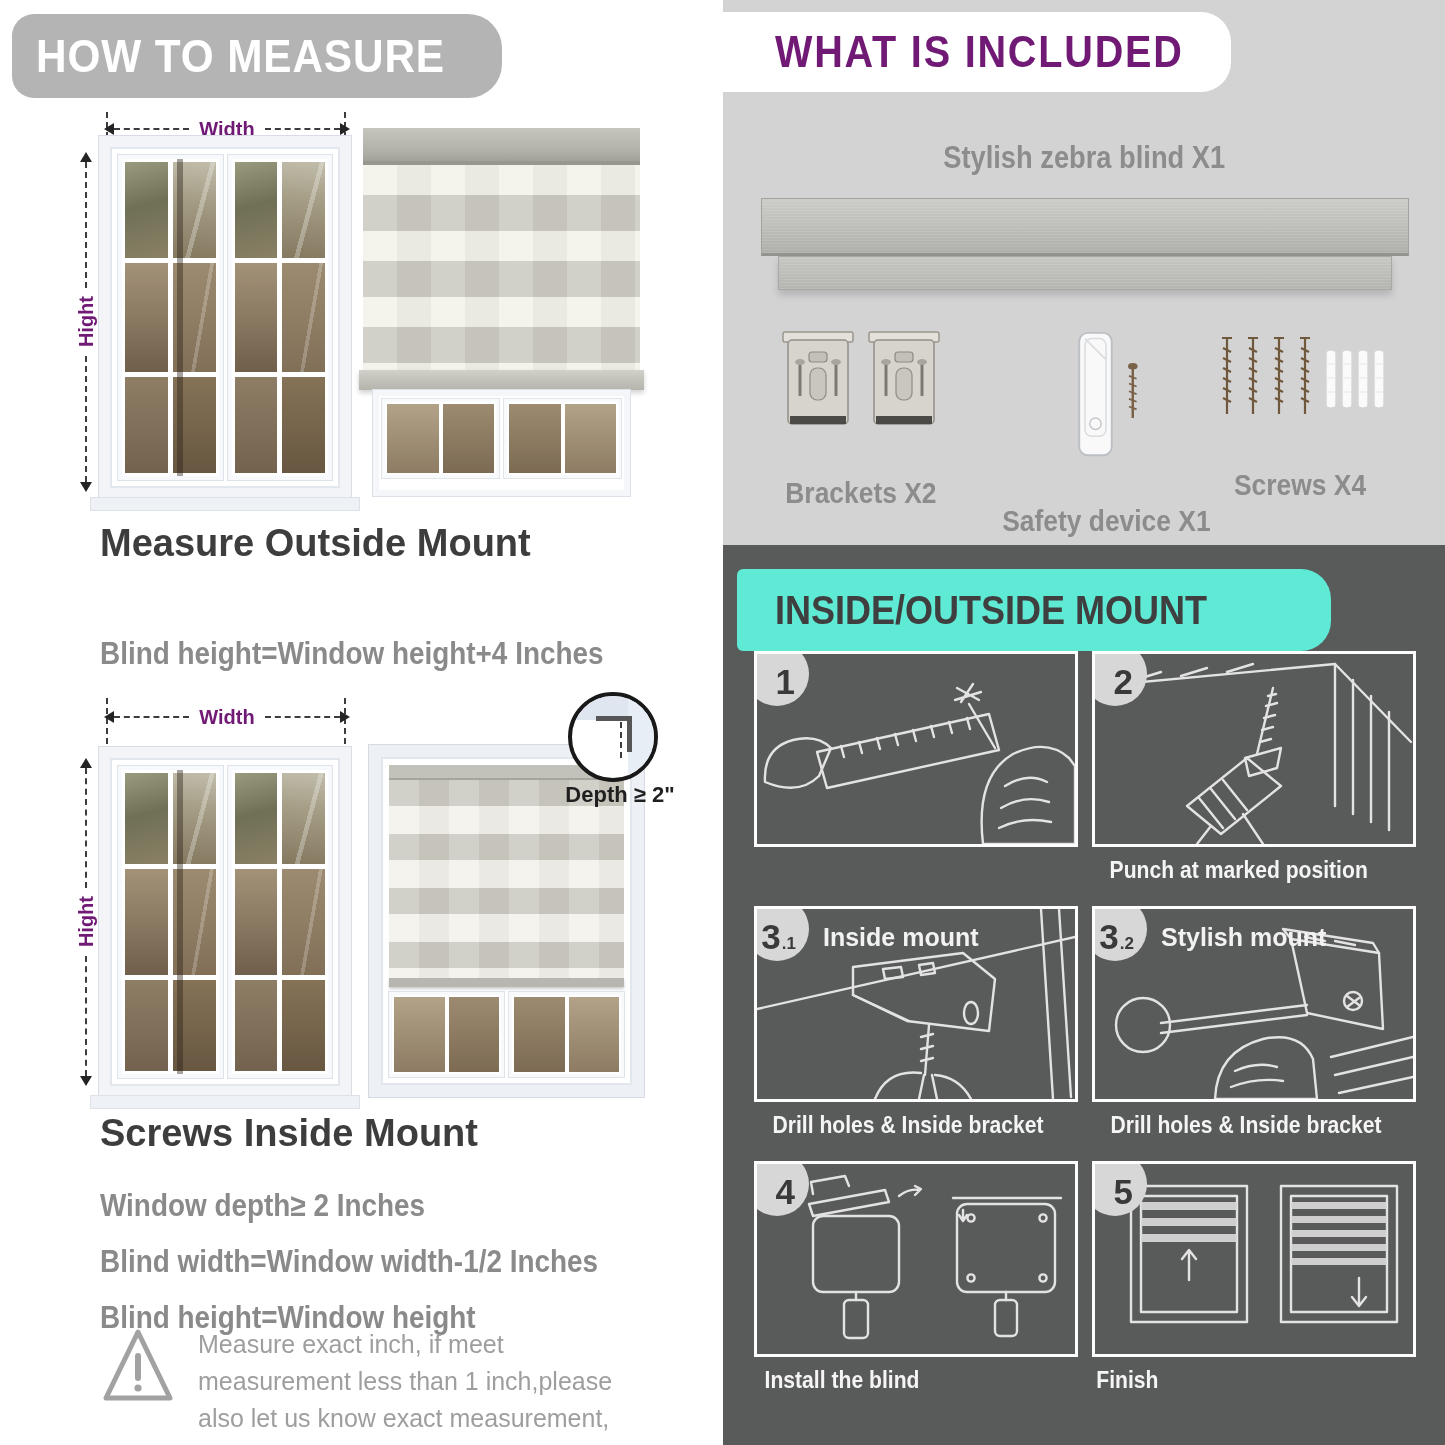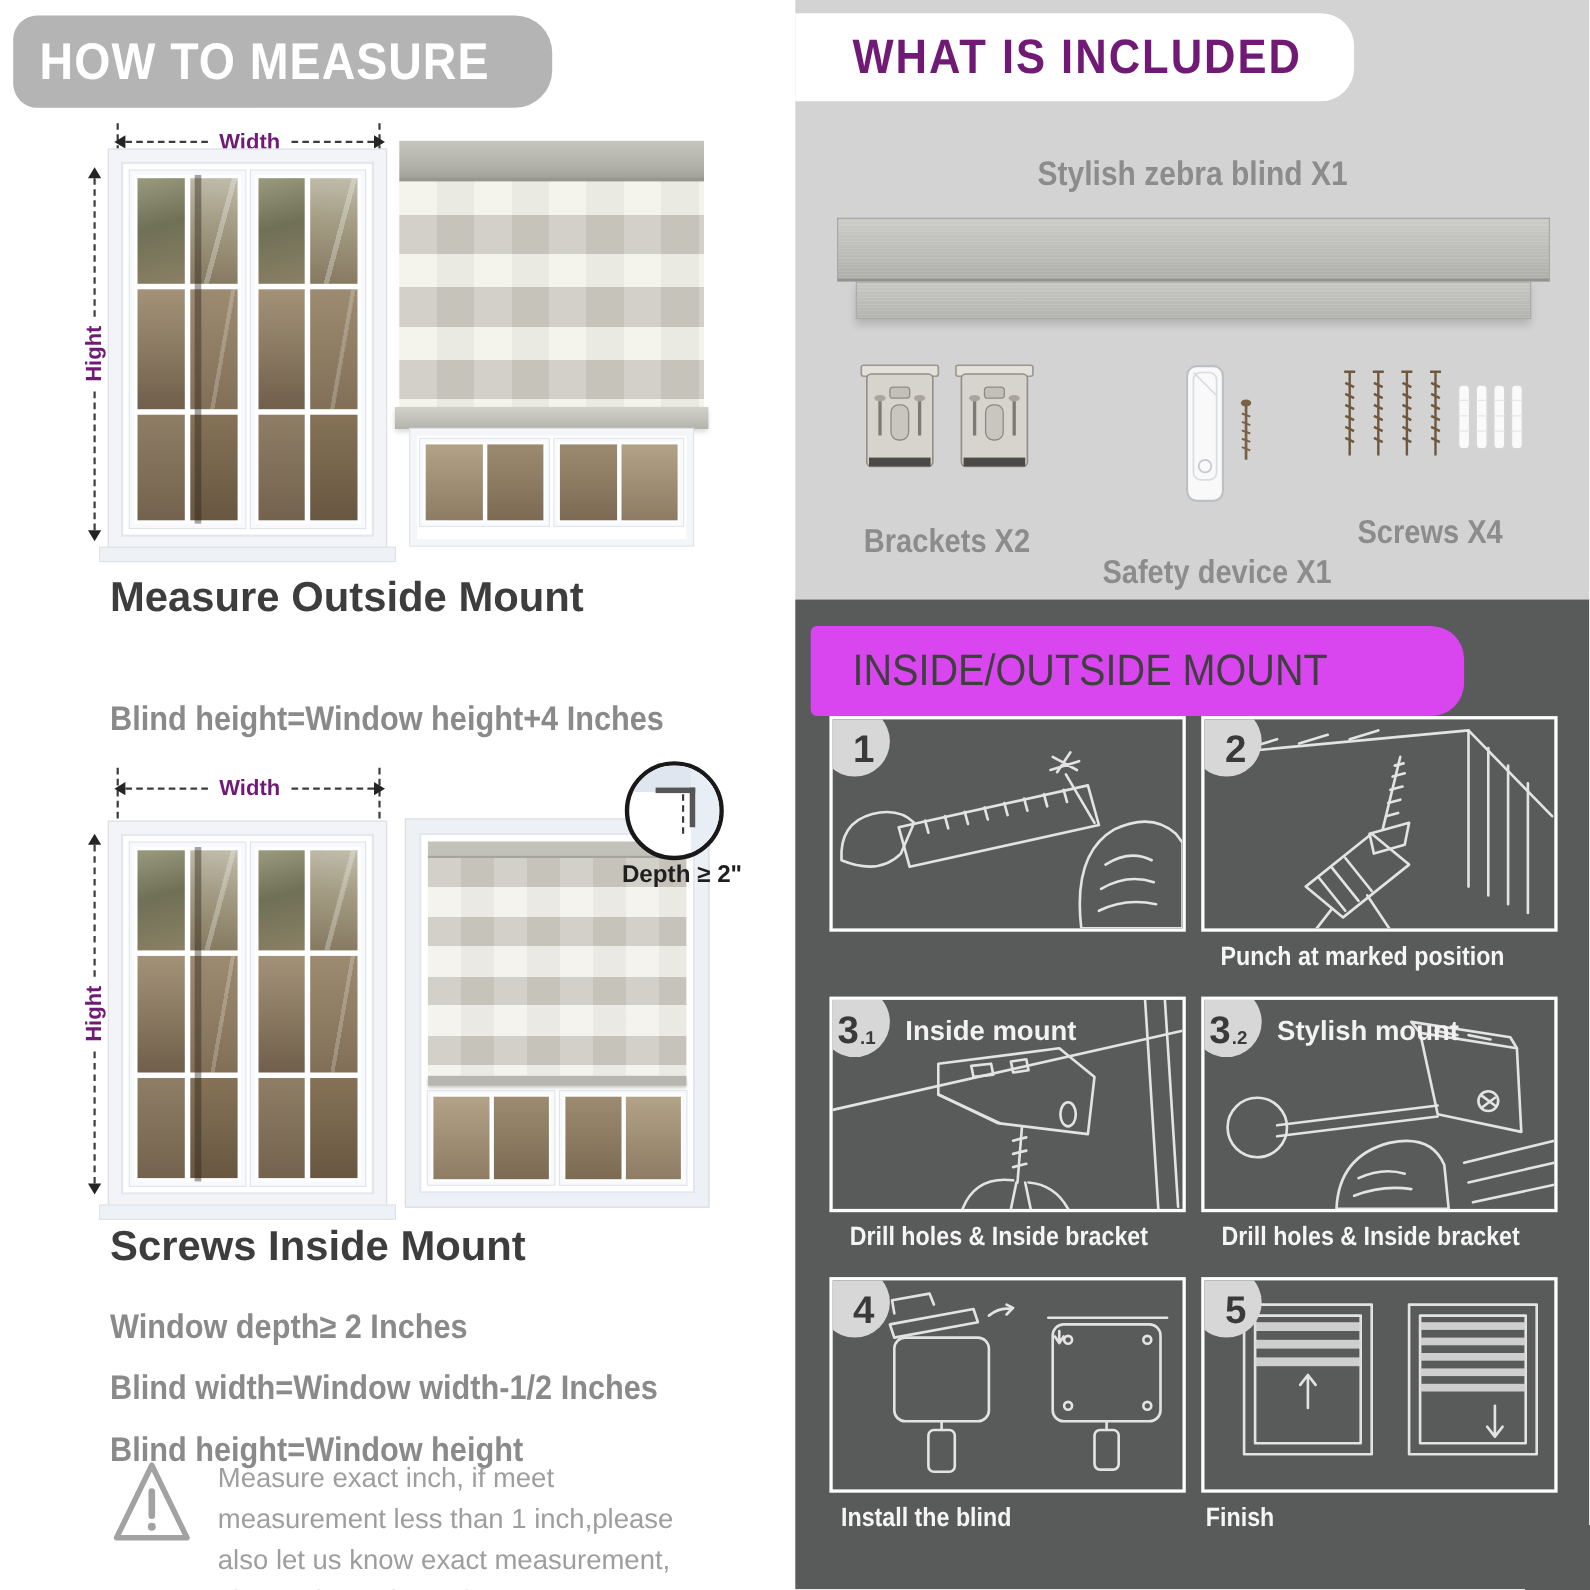--- a/index.html
+++ b/index.html
@@ -108,22 +108,22 @@
       linear-gradient(180deg,#c6c6c2 0%,#b4b4b0 100%);
       border:1px solid #a8a8a4; box-shadow:0 5px 7px rgba(0,0,0,.15); }
   .item { position:absolute; top:330px; height:172px; display:flex; flex-direction:column; align-items:center;gap:36px; }
   .item .art { height:132px; display:flex; align-items:center; justify-content:center; gap:12px; }
   .ilabel { margin-top:6px; font-size:30px; font-weight:bold; color:#8c8c8c; white-space:nowrap; }
   .i1 { left:18px;  width:240px; }
   .i2 { left:258px; width:250px; }
   .i3 { left:462px; width:230px; }
 
   .mount-panel { position:absolute; left:0; top:545px; width:722px; height:900px; background:#595a5a; }
-  .hbox2 { position:absolute; left:14px; top:24px; width:594px; height:82px; background:#d946ef;
-           border-radius:6px 30px 30px 6px; color:#3f3f3f; font-weight:normal; font-size:40px;
+  .hbox2 { position:absolute; left:14px; top:24px; width:594px; height:82px; background:#5eead4;
+           border-radius:6px 30px 30px 6px; color:#3f3f3f; font-weight:bold; font-size:40px;
            line-height:82px; padding-left:38px; }
   .steps { position:absolute; left:31px; top:106px; width:662px;
            display:grid; grid-template-columns:324px 324px; column-gap:14px; row-gap:22px; }
   .step-box { position:relative; width:324px; height:196px; border:3px solid #fefefe; overflow:hidden; }
   .badge { position:absolute; left:-12px; top:-12px; width:64px; height:64px; border-radius:50%;
            background:#d7d7d7; display:flex; align-items:flex-end; justify-content:flex-end;
            padding:0 13px 7px 0; z-index:3; }
   .bnum { font-size:35px; font-weight:bold; color:#3a3a3a; line-height:1; }
   .bsub { font-size:17px; font-weight:bold; color:#3a3a3a; line-height:1; margin:0 0 2px 1px; }
   .step-title { position:absolute; left:66px; top:14px; color:#f2f2f2; font-weight:bold; font-size:25px; z-index:3; white-space:nowrap; }

